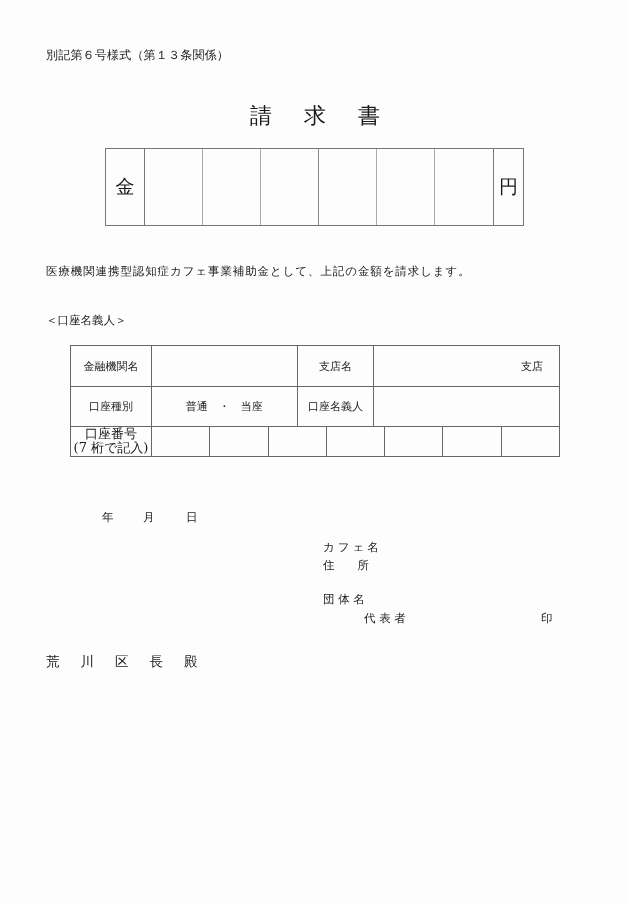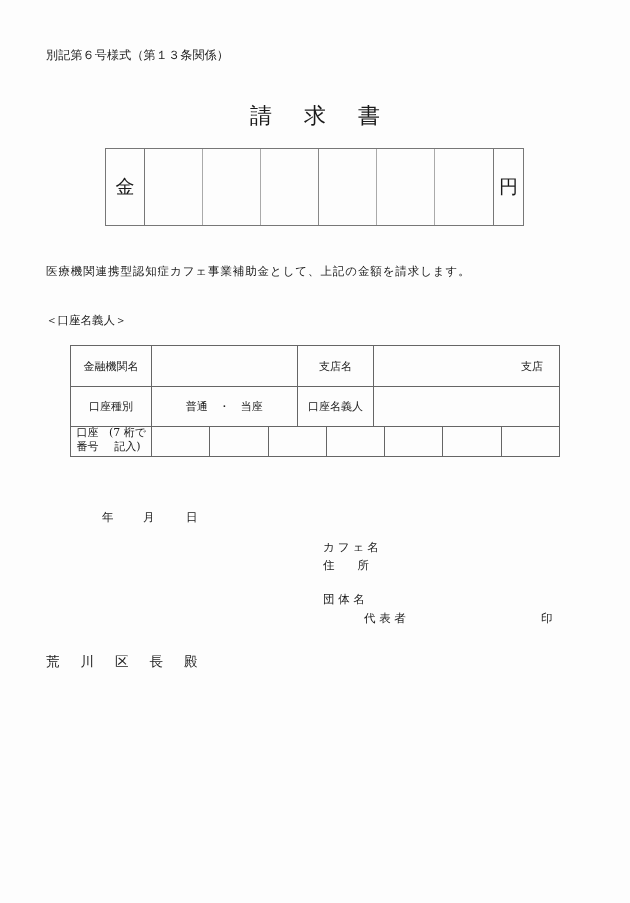--- a/index.html
+++ b/index.html
@@ -25,21 +25,21 @@
   .para .row1 { white-space:pre; letter-spacing:0.8px; }
   .para .row2 { white-space:pre; letter-spacing:0.9px; }
   .pay-head { left:46px; top:313px; font-size:11.5px; }
 
   
   .bank { left:70px; top:345px; width:490px; border-collapse:collapse; font-size:11px; }
   .bank td { border:1.2px solid #666; padding:0; text-align:center; box-sizing:border-box; }
   .bank .r1 td { height:41px; }
   .bank .r2 td { height:40px; }
   .acct { left:70px; top:426px; width:490px; height:31px; display:flex; border:1.2px solid #666; border-top:none; box-sizing:border-box; }
-  .acct .lbl { width:81px; border-right:1.2px solid #666; box-sizing:border-box; font-size:11px; line-height:14px; text-align:center; display:flex; flex-direction:row; justify-content:center; }
+  .acct .lbl { width:81px; border-right:1.2px solid #666; box-sizing:border-box; font-size:13px; line-height:14px; text-align:center; display:flex; flex-direction:column; justify-content:center; }
   .acct .box { flex:1; border-right:1.2px solid #666; box-sizing:border-box; }
   .acct .box:last-child { border-right:none; }
 
   .date { top:510px; font-size:11.5px; }
   .sig { left:323px; font-size:11.5px; letter-spacing:0; }
   .addressee { left:46px; top:653px; font-size:13.5px; }
   .addressee span { display:inline-block; margin-right:21px; }
 </style>
 </head>
 <body>

